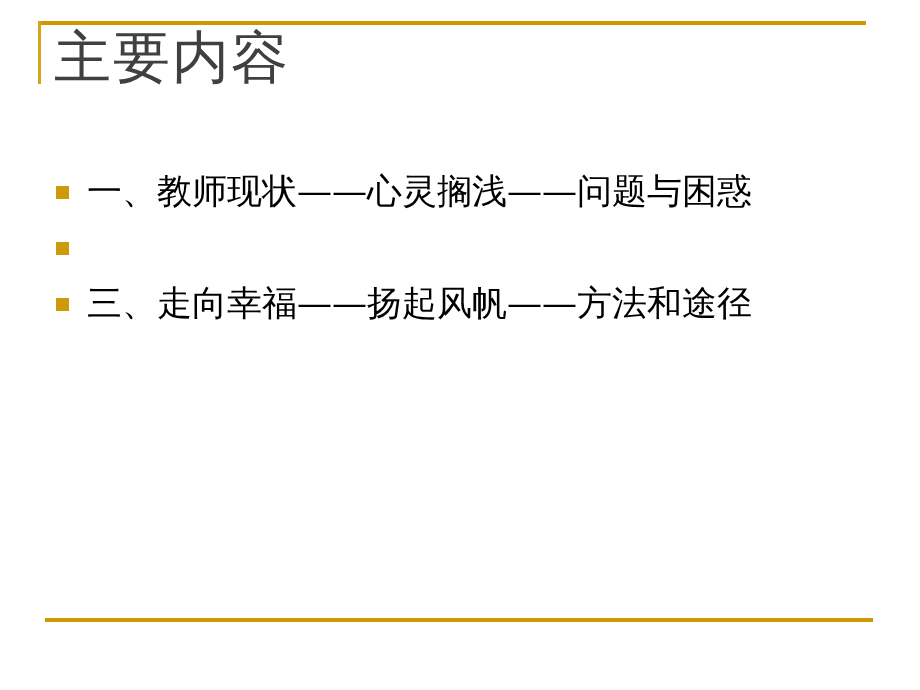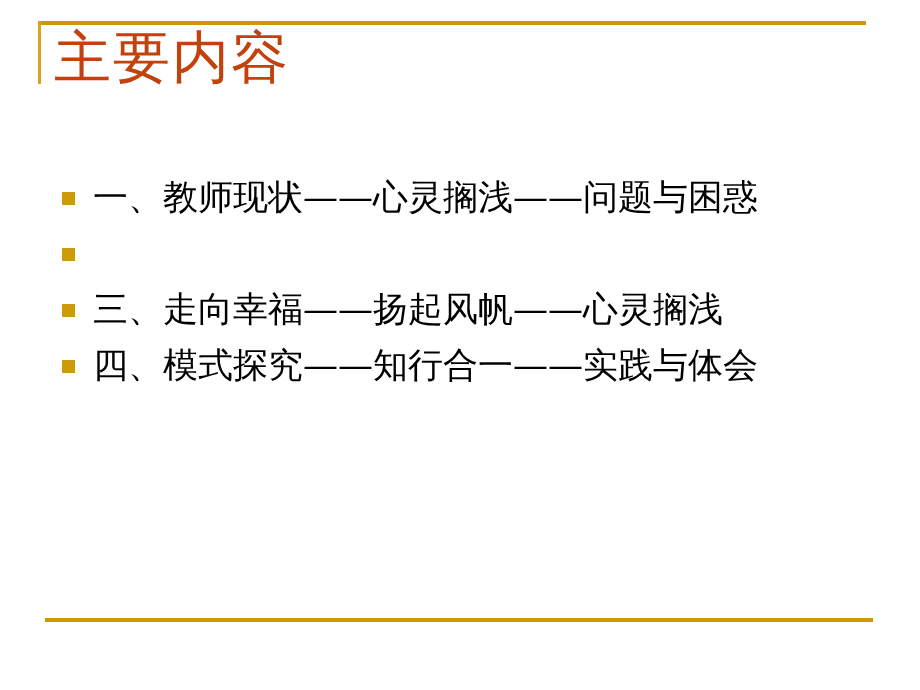--- a/index.html
+++ b/index.html
@@ -39,32 +39,32 @@
   
   #slide-title {
     position: absolute;
     left: 54px;
     top: 26px;
     margin: 0;
     font-family: "DejaVu Serif", "Liberation Serif", serif;
     font-size: 57px;
     font-weight: normal;
     line-height: 1.12;
-    color: #c2410c;
+    color: #404040;
     letter-spacing: 2px;
     white-space: nowrap;
   }
 
   
   #content-list {
     position: absolute;
     left: 56px;
     top: 163px;
     width: 830px;
-    margin: 6px;
+    margin: 0;
     padding: 0;
     list-style: none;
   }
   .bullet-row {
     display: flex;
     align-items: center;
     height: 56px;
   }
   .bullet-marker {
     flex: 0 0 auto;
@@ -111,25 +111,21 @@
       <span class="bullet-marker"></span>
       <span class="bullet-text">一、教师现状——心灵搁浅——问题与困惑</span>
     </li>
 
     <li class="bullet-row">
       <span class="bullet-marker"></span>
     </li>
 
     <li class="bullet-row">
       <span class="bullet-marker"></span>
-      <span class="bullet-text">三、走向幸福——扬起风帆——心灵搁浅</span>
+      <span class="bullet-text">三、走向幸福——扬起风帆——方法和途径</span>
     </li>
 
-    <li class="bullet-row">
-      <span class="bullet-marker"></span>
-      <span class="bullet-text">四、模式探究——知行合一——实践与体会</span>
-    </li>
 
   </ul>
 
   <div id="footer-rule"></div>
 
 </div>
 
 </body></html>

